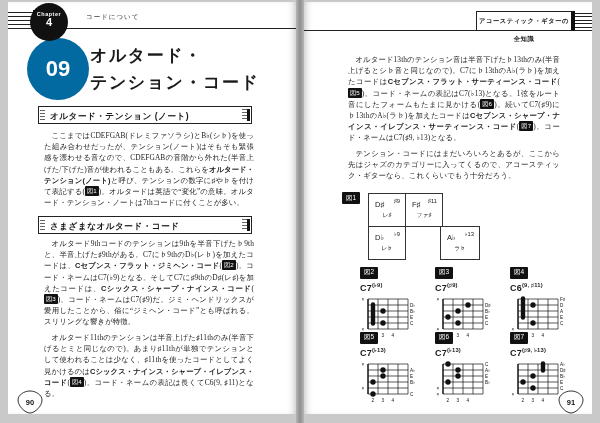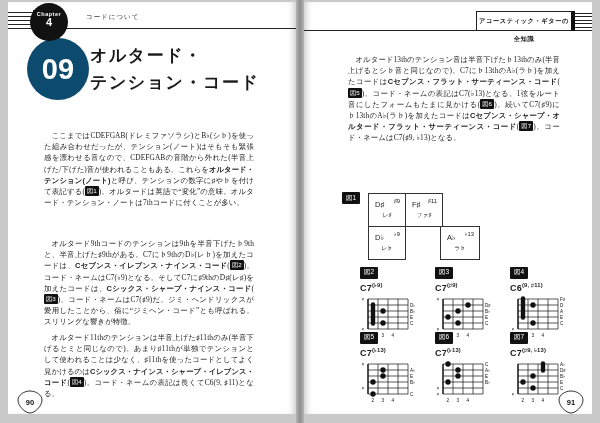--- a/index.html
+++ b/index.html
@@ -15,22 +15,22 @@
   .lp-staff{position:absolute;left:0;top:10px;width:25px;height:17px;
             background:repeating-linear-gradient(#222 0 1px,transparent 1px 4px);}
   .lp-staffbar{position:absolute;left:25px;top:8px;width:4px;height:21px;background:#111;}
   .chapter-badge{position:absolute;left:22px;top:1px;width:38px;height:38px;border-radius:50%;
                  background:#111;color:#fff;text-align:center;z-index:3;}
   .chapter-badge .cw{display:block;font-size:5.5px;letter-spacing:.5px;margin-top:8px;font-weight:bold;}
   .chapter-badge .cn{display:block;font-size:11px;font-weight:bold;line-height:11px;}
   .running-head-left{position:absolute;left:78px;top:11px;font-size:6.5px;letter-spacing:1px;
                      font-family:"Liberation Serif",serif;}
   .num-badge{position:absolute;left:19px;top:36px;width:62px;height:62px;border-radius:50%;
-             background:#0c4a6e;color:#fff;display:flex;align-items:center;justify-content:center;
-             font-size:29px;font-weight:bold;z-index:2;}
+             background:#0369a1;color:#fff;display:flex;align-items:center;justify-content:center;
+             font-size:22px;font-weight:bold;z-index:2;}
   .page-title{position:absolute;left:82px;top:40px;font-size:17px;font-weight:bold;
               letter-spacing:1.5px;line-height:27px;}
 
   
   .rp-rule{position:absolute;left:0;top:28px;width:100%;height:1px;background:#222;}
   .rp-headbox{position:absolute;left:172px;top:9px;width:94px;height:18px;border:1px solid #222;
               background:#fff;font-size:6.3px;font-weight:bold;text-align:center;line-height:18px;
               letter-spacing:.5px;font-family:"Liberation Serif",serif;z-index:2;}
   .rp-headbar{position:absolute;left:267px;top:9px;width:4px;height:20px;background:#111;z-index:2;}
   .rp-staff{position:absolute;left:271px;top:11px;width:17px;height:16px;
@@ -96,38 +96,41 @@
       <span class="cw">Chapter</span>
       <span class="cn">4</span>
     </div>
     <div class="running-head-left">コードについて</div>
     <div class="num-badge">09</div>
     <div class="page-title">
       <span>オルタード・</span><br>
       <span>テンション・コード</span>
     </div>
 
+    <div class="sec-head sec1">オルタード・テンション (ノート)</div>
     <div class="bodytext lp-par1">ここまではCDEFGAB(ドレミファソラシ)とB♭(シ♭)を使った組み合わせだったが、テンション(ノート)はそもそも緊張感を漂わせる音なので、CDEFGABの音階から外れた(半音上げた/下げた)音が使われることもある。これらを<b>オルタード・テンション(ノート)</b>と呼び、テンションの数字に♯や♭を付けて表記する(<span class="figbadge">図1</span>)。オルタードは英語で“変化”の意味。オルタード・テンション・ノートは7thコードに付くことが多い。</div>
 
-    <div class="bodytext lp-par2">オルタード9thコードのテンションは9thを半音下げた♭9thと、半音上げた♯9thがある。C7に♭9thのD♭(レ♭)を加えたコードは、<b>Cセブンス・イレブンス・ナインス・コード</b>(<span class="figbadge">図2</span>)。コード・ネームはC7(♭9)となる。そしてC7に♯9thのD♯(レ♯)を加えたコードは、<b>Cシックス・シャープ・ナインス・コード</b>(<span class="figbadge">図3</span>)。コード・ネームはC7(♯9)だ。ジミ・ヘンドリックスが愛用したことから、俗に“ジミヘン・コード”とも呼ばれる。スリリングな響きが特徴。</div>
+    <div class="sec-head sec2">さまざまなオルタード・コード</div>
+    <div class="bodytext lp-par2">オルタード9thコードのテンションは9thを半音下げた♭9thと、半音上げた♯9thがある。C7に♭9thのD♭(レ♭)を加えたコードは、<b>Cセブンス・フラット・ジミヘン・コード</b>(<span class="figbadge">図2</span>)。コード・ネームはC7(♭9)となる。そしてC7に♯9thのD♯(レ♯)を加えたコードは、<b>Cシックス・シャープ・ナインス・コード</b>(<span class="figbadge">図3</span>)。コード・ネームはC7(♯9)だ。ジミ・ヘンドリックスが愛用したことから、俗に“ジミヘン・コード”とも呼ばれる。スリリングな響きが特徴。</div>
     <div class="bodytext lp-par3">オルタード11thのテンションは半音上げた♯11thのみ(半音下げるとミと同じなので)。あまり♯11thが単独でテンションとして使われることは少なく、♯11thを使ったコードとしてよく見かけるのは<b>Cシックス・ナインス・シャープ・イレブンス・コード</b>(<span class="figbadge">図4</span>)。コード・ネームの表記は長くてC6(9, ♯11)となる。</div>
 
     <svg class="pick pick-left" viewBox="0 0 26 24">
       <path d="M13 1 C19 1 25 5 25 10 C25 16 18 23 13 23 C8 23 1 16 1 10 C1 5 7 1 13 1 Z" fill="none" stroke="#333" stroke-width="1"></path>
       <text x="13" y="14.5" text-anchor="middle" font-size="7.5" font-weight="bold" fill="#111">90</text>
     </svg>
   </div>
 
   <div class="page right">
     <div class="rp-rule"></div>
     <div class="rp-headbox">アコースティック・ギターの全知識</div>
     <div class="rp-headbar"></div>
     <div class="rp-staff"></div>
 
-    <div class="bodytext rp-par1">オルタード13thのテンション音は半音下げた♭13thのみ(半音上げるとシ♭音と同じなので)。C7に♭13thのA♭(ラ♭)を加えたコードは<b>Cセブンス・フラット・サーティーンス・コード</b>(<span class="figbadge">図5</span>)。コード・ネームの表記はC7(♭13)となる。1弦をルート音にしたフォームもたまに見かける(<span class="figbadge">図6</span>)。続いてC7(♯9)に♭13thのA♭(ラ♭)を加えたコードは<b>Cセブンス・シャープ・オルタード・フラット・サーティーンス・コード</b>(<span class="figbadge">図7</span>)。コード・ネームはC7(♯9, ♭13)となる。</div>
+    <div class="bodytext rp-par1">オルタード13thのテンション音は半音下げた♭13thのみ(半音上げるとシ♭音と同じなので)。C7に♭13thのA♭(ラ♭)を加えたコードは<b>Cセブンス・フラット・サーティーンス・コード</b>(<span class="figbadge">図5</span>)。コード・ネームの表記はC7(♭13)となる。1弦をルート音にしたフォームもたまに見かける(<span class="figbadge">図6</span>)。続いてC7(♯9)に♭13thのA♭(ラ♭)を加えたコードは<b>Cセブンス・シャープ・ナインス・イレブンス・サーティーンス・コード</b>(<span class="figbadge">図7</span>)。コード・ネームはC7(♯9, ♭13)となる。</div>
+    <div class="bodytext rp-par2">テンション・コードにはまだいろいろとあるが、ここから先はジャズのカテゴリーに入ってくるので、アコースティック・ギターなら、これくらいでもう十分だろう。</div>
 
     <div class="fig1-badge">図1</div>
     <div class="keytable">
       <div class="kc kc0">
         <span class="nm">D♯</span>
         <span class="tn">♯9</span>
         <span class="kn">レ♯</span>
       </div>
       <div class="kc kc1">
         <span class="nm">F♯</span>

